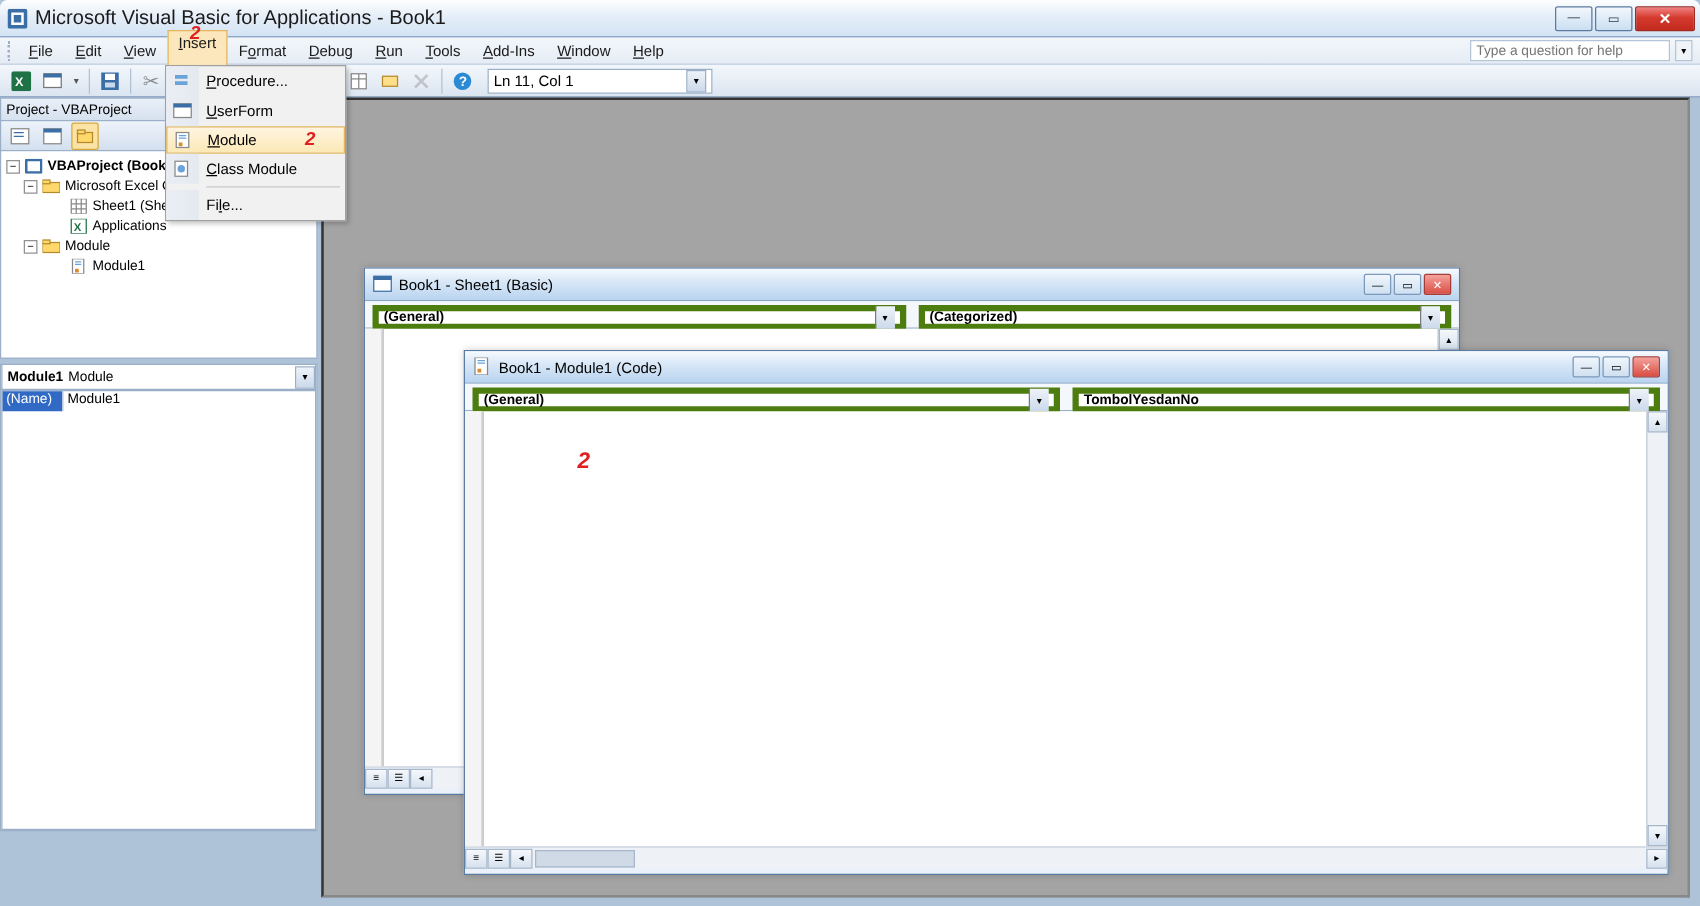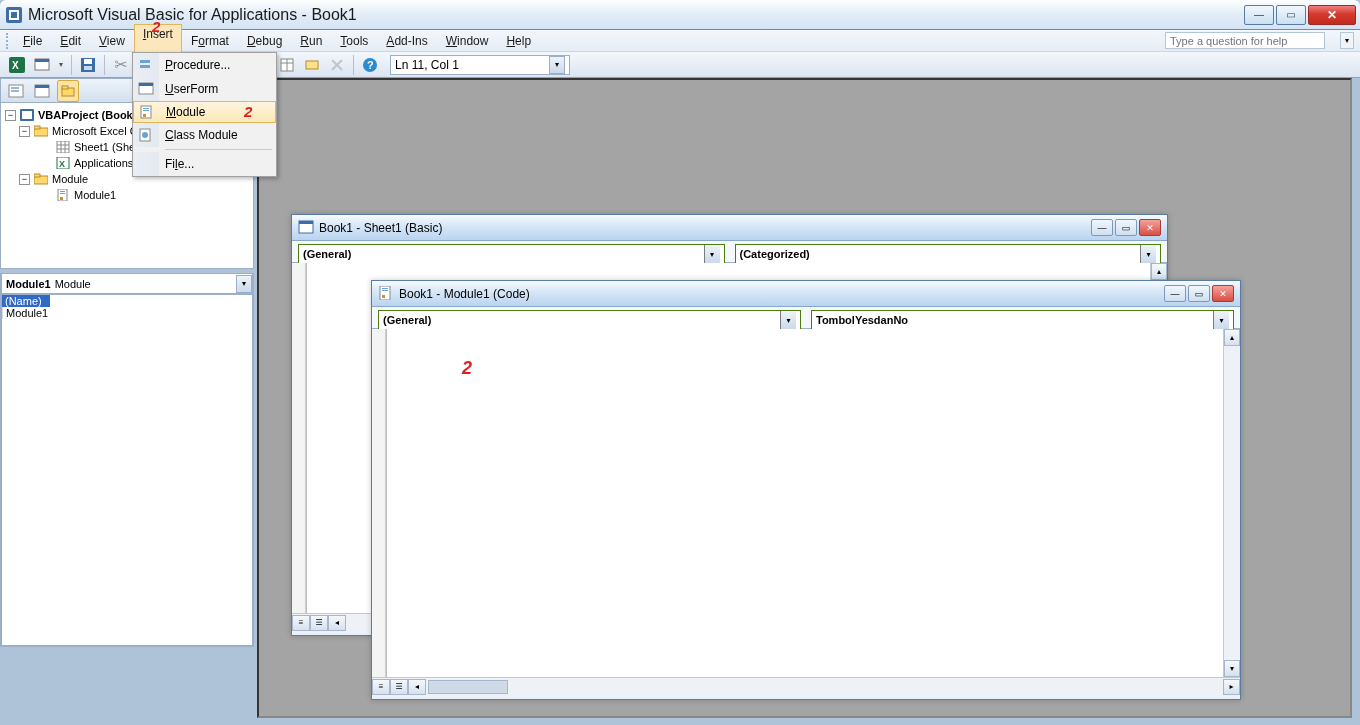--- a/index.html
+++ b/index.html
@@ -12,21 +12,21 @@
 .winbtns { margin-left:auto; display:flex; }
 .winbtn { width:30px; height:20px; border:1px solid #5a7ca3; margin-right:2px; background:linear-gradient(#f2f7fc,#cbdff2); border-radius:2px; display:flex; align-items:center; justify-content:center; font-size:10px; color:#2a3b4d;}
 .winbtn.close { width:48px; background:linear-gradient(#f08080,#d43b2e 45%,#c22a1d); color:#fff; border-color:#9c2a20; margin-right:4px;}
 .winbtn.close .x { font-weight:bold; font-size:12px;}
 
 .menubar { height:22px; background:linear-gradient(#f3f7fb,#e5ecf5); border-bottom:1px solid #c9d6e6; padding:0 6px; display:flex; align-items:center; gap:0; position:relative;}
 .menubar .grip { width:4px; height:16px; border-left:2px dotted #9bb0c8; margin-right:4px;}
 .menubar .mi { font-size:12px; color:#1a1a1a; padding:18px 9px; cursor:default; }
 .menubar .mi u { text-decoration:underline; }
 .menubar .mi.open { background:#fbe7bb; border:1px solid #e3b65e; border-bottom:none; padding:2px 8px 16px;}
-.menubar .help { margin-left:auto; display:flex; align-items:center; gap:15px;}
+.menubar .help { margin-left:auto; display:flex; align-items:center; gap:4px;}
 .menubar .help input { width:160px; height:17px; font-size:11px; color:#888; border:1px solid #b5c5d8; padding:0 4px;}
 .menubar .help .dd { width:14px; height:17px; border:1px solid #b5c5d8; background:#f0f4f9; display:flex; align-items:center; justify-content:center; font-size:8px;}
 
 .toolbar { height:26px; background:linear-gradient(#f3f7fb,#dbe5f1); border-bottom:1px solid #8aa3c1; display:flex; align-items:center; padding:0 6px; gap:3px;}
 .tbtn { width:22px; height:22px; display:flex; align-items:center; justify-content:center; border:1px solid transparent; border-radius:2px;}
 .tsep { width:1px; height:20px; background:#b0c1d6; margin:0 2px;}
 .tdd { width:10px; font-size:8px; color:#555; display:flex; align-items:center; justify-content:center;}
 .tcombo { width:180px; height:20px; border:1px solid #9bb0c8; background:#fff; font-size:12px; padding:0 4px; display:flex; align-items:center; margin-left:6px;}
 .tcombo .dda { margin-left:auto; width:16px; height:18px; background:linear-gradient(#eef3f9,#cbd9eb); border:1px solid #9bb0c8; display:flex; align-items:center; justify-content:center; font-size:8px;}
 
@@ -55,36 +55,36 @@
 
 .properties { margin-top:4px;}
 .prop-combo { height:20px; display:flex; align-items:center; border:1px solid #9bb0c8; background:#fff; border-top:none;}
 .prop-combo .b { font-weight:bold; font-size:11px; padding:0 4px;}
 .prop-combo .r { font-size:11px;}
 .prop-combo .dda { margin-left:auto; width:16px; height:18px; background:linear-gradient(#eef3f9,#cbd9eb); border:1px solid #9bb0c8; display:flex; align-items:center; justify-content:center; font-size:8px;}
 .prop-tabs { height:20px; display:flex; background:#f4f4f4; border-left:1px solid #9bb0c8; border-right:1px solid #9bb0c8;}
 .prop-tabs .ptab { font-size:11px; padding:2px 8px; border:1px solid #9bb0c8; background:#fff; border-bottom:none; position:relative; top:1px;}
 .prop-tabs .ptab.inactive { background:#ececec; border-top:1px solid #c5c5c5;}
 .prop-grid { background:#fff; border:1px solid #9bb0c8; height:352px;}
-.prop-grid .prow { display:flex; height:16px; font-size:11px;flex-direction:column;}
+.prop-grid .prow { display:flex; height:16px; font-size:11px;}
 .prop-grid .prow .pn { width:48px; padding:0 3px; background:#316ac5; color:#fff;}
 .prop-grid .prow .pv { flex:1; padding:0 3px; border-left:1px solid #d9d9d9;}
 
 
 .mdi { position:absolute; top:78px; left:257px; width:1095px; height:640px; background:#a4a4a4; border:2px inset #888; overflow:hidden;}
 
 
 .codewin { position:absolute; border:1px solid #5a7ca3; background:#eaf1fa; box-shadow:0 0 6px rgba(0,0,0,0.2);}
 .codewin .cw-title { height:26px; background:linear-gradient(#f6fafe,#d9e8f8 40%,#b9d4ef); display:flex; align-items:center; padding:0 6px; font-size:12px; border-bottom:1px solid #8aa7c7;}
 .codewin .cw-title .cicon { width:16px; height:16px; margin-right:5px;}
 .codewin .cw-ctrls { margin-left:auto; display:flex; gap:2px;}
 .codewin .cw-ctrls .cb { width:22px; height:17px; border:1px solid #7d99ba; background:linear-gradient(#f0f6fc,#cfe0f1); border-radius:2px; display:flex; align-items:center; justify-content:center; font-size:9px;}
 .codewin .cw-ctrls .cb.close { background:linear-gradient(#f3a29b,#da4e44); color:#fff; border-color:#a53d36;}
 .codewin .cw-combo { height:22px; display:flex; border-bottom:1px solid #9bb0c8; background:#f4f7fb; padding:3px 6px; gap:10px;}
-.codewin .combo { flex:1; height:20px; border:1px solid #4d7c0f; background:#fff; display:flex; align-items:center; font-size:11px; padding:0 4px;}
+.codewin .combo { flex:1; height:20px; border:5px solid #4d7c0f; background:#fff; display:flex; align-items:center; font-size:11px; padding:0 4px;}
 .codewin .combo .b { font-weight:bold;}
 .codewin .combo .dda { margin-left:auto; width:16px; height:18px; background:linear-gradient(#eef3f9,#cbd9eb); border-left:1px solid #7a7a7a; display:flex; align-items:center; justify-content:center; font-size:8px;}
 .codewin .cw-body { position:relative; background:#fff; height:calc(100% - 70px);}
 .codewin .cw-body .margin { position:absolute; top:0; left:14px; width:1px; height:100%; background:#bbb;}
 .codewin .cw-body .leftgutter { position:absolute; top:0; left:0; width:14px; height:100%; background:#f4f4f4; border-right:1px solid #d0d0d0;}
 .codewin .cw-body .vscroll { position:absolute; right:0; top:0; width:17px; height:100%; background:#eef1f6; border-left:1px solid #c0c9d6;}
 .codewin .cw-body .vscroll .sarrow { height:17px; background:linear-gradient(#f5f8fc,#d6e1ee); border:1px solid #a6b7cc; display:flex; align-items:center; justify-content:center; font-size:8px;}
 .codewin .cw-body .vscroll .sarrow.bot { position:absolute; bottom:0; width:100%;}
 .codewin .cw-footer { height:18px; background:#eef1f6; border-top:1px solid #c0c9d6; display:flex; align-items:center;}
 .codewin .cw-footer .fbtn { width:18px; height:16px; border:1px solid #a6b7cc; background:linear-gradient(#f5f8fc,#d6e1ee); display:flex; align-items:center; justify-content:center; font-size:8px;}
@@ -265,20 +265,24 @@
   <div class="dsep"></div>
   <div class="dmi">
     <span class="dicon"></span>
     <span>Fi<u>l</u>e...</span>
   </div>
 </div>
 
 <div class="leftcol">
 
   <div class="panel">
+    <div class="panel-header">
+      <span>Project - VBAProject</span>
+      <div class="closex">×</div>
+    </div>
     <div class="panel-toolbar">
       <div class="tbtn">
           <svg width="16" height="14">
             <rect x="1" y="1" width="14" height="12" fill="#fff" stroke="#888"></rect>
             <line x1="3" y1="4" x2="11" y2="4" stroke="#3b6ea5"></line>
             <line x1="3" y1="7" x2="11" y2="7" stroke="#3b6ea5"></line>
           </svg>
         </div>
       <div class="tbtn">
           <svg width="16" height="14">
@@ -411,21 +415,21 @@
     </div>
     <div class="cw-footer">
       <div class="fbtn">≡</div>
       <div class="fbtn">☰</div>
       <div class="fbtn">◂</div>
       <div class="hspace"></div>
       <div class="rarrow">▸</div>
     </div>
   </div>
 
-  <div class="codewin" style="left:112px; top:200px; width:870px; height:420px;">
+  <div class="codewin" style="left:112px; top:200px; width:964px; height:420px;">
     <div class="cw-title">
       <span class="cicon">
           <svg width="16" height="14">
             <rect x="2" y="0" width="10" height="14" fill="#fff" stroke="#888"></rect>
             <rect x="4" y="2" width="6" height="1" fill="#6aa3d8"></rect>
             <rect x="4" y="4" width="6" height="1" fill="#6aa3d8"></rect>
             <rect x="4" y="9" width="3" height="3" fill="#d98c2b"></rect>
           </svg>
         </span>
       <span>Book1 - Module1 (Code)</span>

